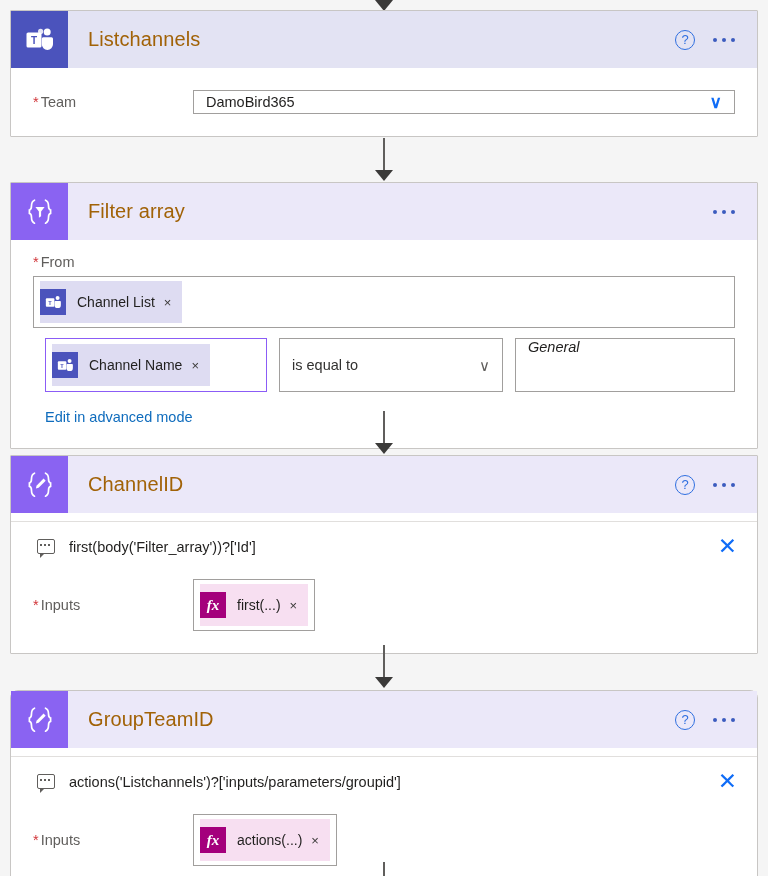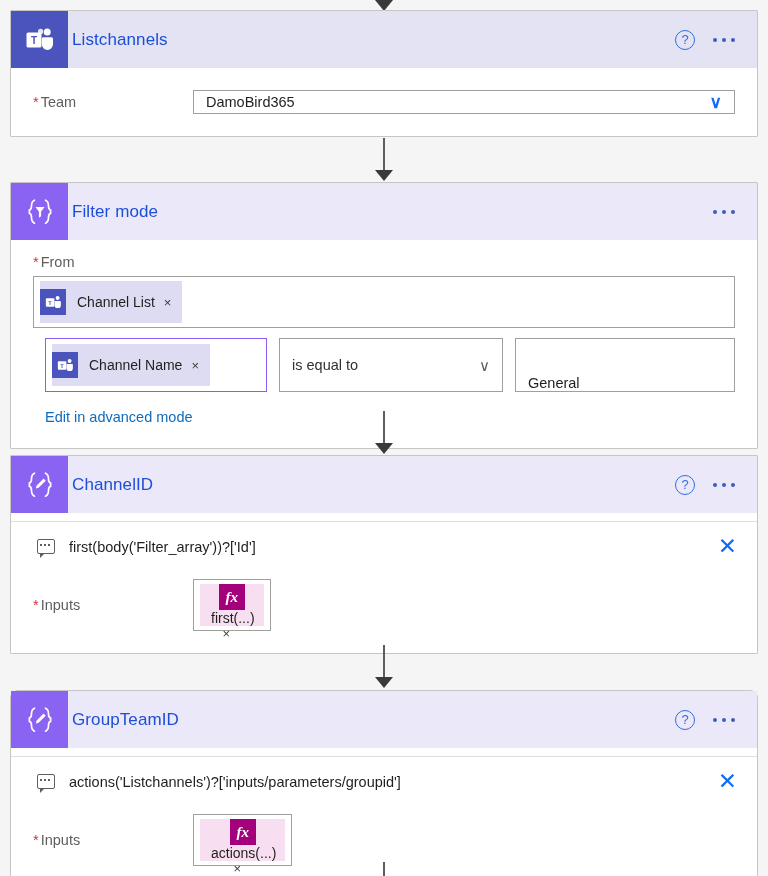--- a/index.html
+++ b/index.html
@@ -62,23 +62,23 @@
     width: 57px;
     height: 57px;
     flex: 0 0 57px;
     display: flex;
     align-items: center;
     justify-content: center;
   }
   .icon-tile.teams { background: #4b53bc; }
   .icon-tile.purple { background: #8a63f2; }
   .card-title {
-    font-size: 17px;
-    color: #1d4ed8;
-    margin-left: 4px;
+    font-size: 20px;
+    color: #a16207;
+    margin-left: 20px;
     letter-spacing: .1px;
     white-space: nowrap;
   }
   .header-actions {
     margin-left: auto;
     display: flex;
     align-items: center;
     gap: 16px;
     padding-right: 20px;
   }
@@ -160,21 +160,21 @@
     justify-content: center;
   }
   .token .badge.fx {
     background: #a4007c;
     color: #fff;
     font-family: "Liberation Serif", serif;
     font-style: italic;
     font-size: 15px;
     font-weight: 700;
   }
-  .token.expr { background: #f7dff1; flex-direction: column; }
+  .token.expr { background: #f7dff1; }
   .token .tok-label {
     font-size: 14px;
     color: #201f1e;
     padding: 0 9px 0 11px;
     white-space: nowrap;
   }
   .token .tok-x {
     font-size: 13px;
     color: #3b3a39;
     padding-right: 11px;
@@ -222,24 +222,25 @@
     margin-left: auto;
     color: #605e5c;
     font-size: 15px;
     line-height: 1;
   }
   .cond-val {
     flex: 1;
     border: 1px solid #a19f9d;
     background: #fff;
     display: flex;
-    align-items: flex-end;
+    align-items: flex-start;
     padding: 0 12px;
     font-size: 14.5px;
     color: #201f1e;
+    font-style: italic;
   }
 
   .link {
     color: #0f6cbd;
     font-size: 14.5px;
     cursor: pointer;
     display: inline-block;
   }
 
   
@@ -350,21 +351,21 @@
 
   <div class="card" style="top:182px;">
     <div class="card-header">
       <div class="icon-tile purple">
         <svg width="34" height="30" viewBox="0 0 34 30" aria-hidden="true">
           <path d="M11.5 3.2c-2.6 1.1-3 3.1-3 5.6 0 2.4-.4 3.9-2.1 4.2v3.4c1.7.3 2.1 1.8 2.1 4.2 0 2.5.4 4.5 3 5.6" stroke="#ffffff" stroke-width="1.7" fill="none" stroke-linecap="round"></path>
           <path d="M22.5 3.2c2.6 1.1 3 3.1 3 5.6 0 2.4.4 3.9 2.1 4.2v3.4c-1.7.3-2.1 1.8-2.1 4.2 0 2.5-.4 4.5-3 5.6" stroke="#ffffff" stroke-width="1.7" fill="none" stroke-linecap="round"></path>
           <path d="M12.4 10h9.2l-3.5 4.4v4.9l-2.2 1.4v-6.3z" fill="#ffffff"></path>
         </svg>
       </div>
-      <div class="card-title">Filter mode</div>
+      <div class="card-title">Filter array</div>
       <div class="header-actions">
         <div class="ellipsis">
             <i></i>
             <i></i>
             <i></i>
           </div>
       </div>
     </div>
     <div class="card-body">
       <div class="spacer-sm"></div>

